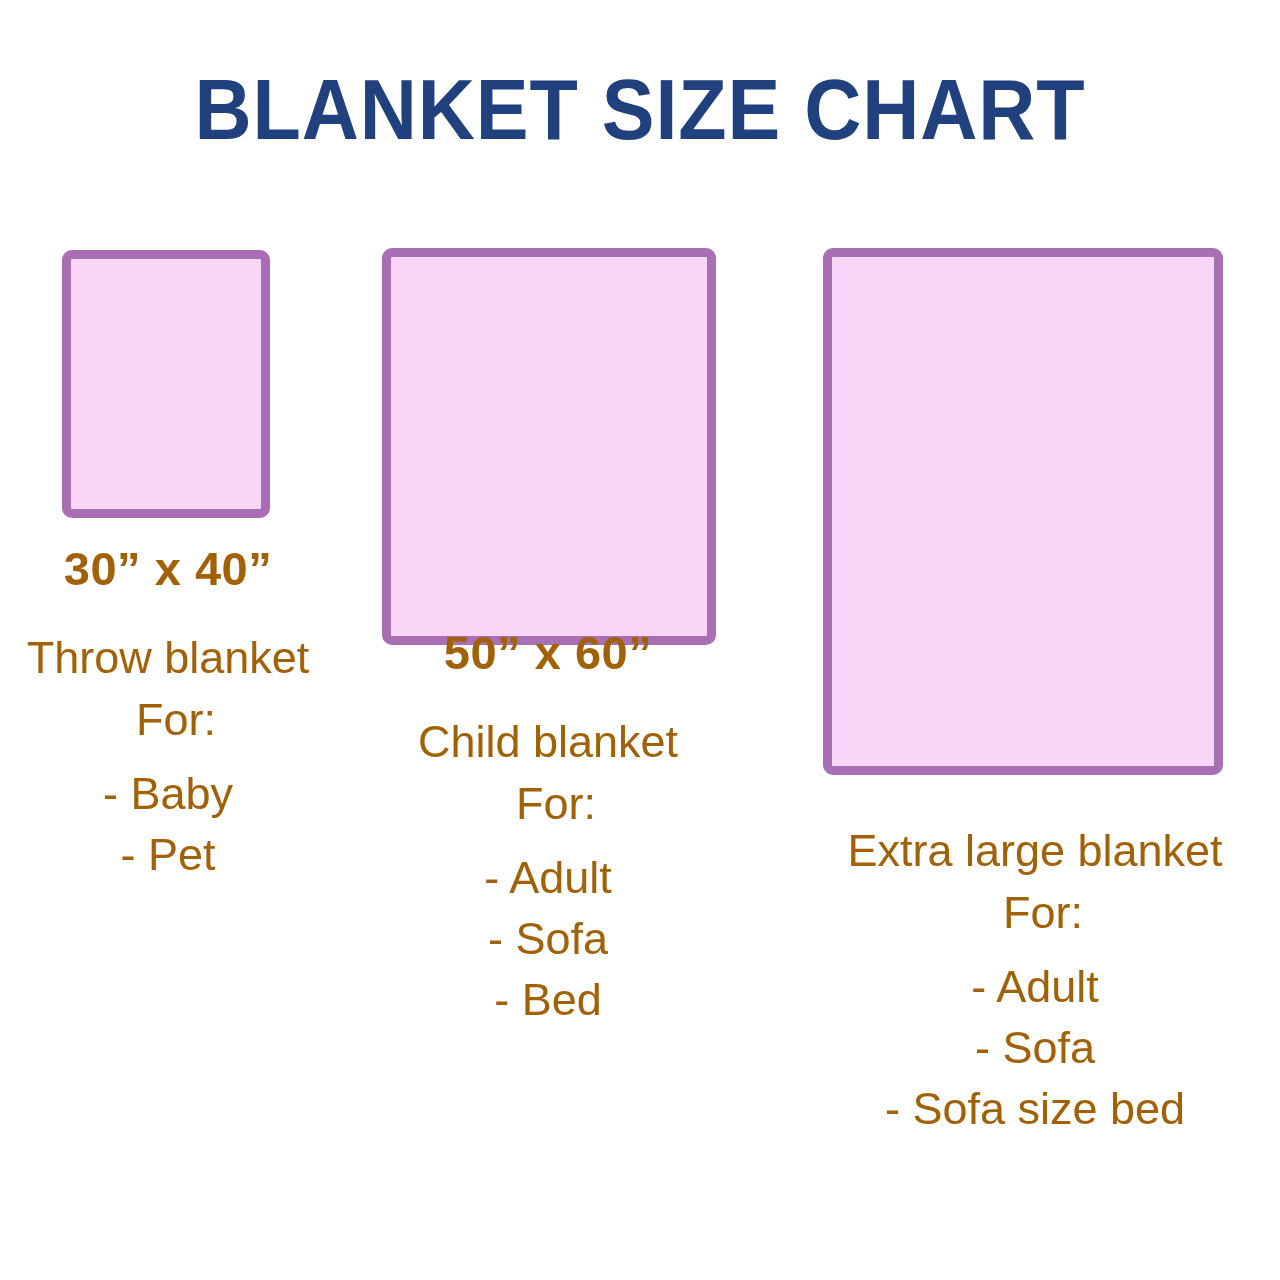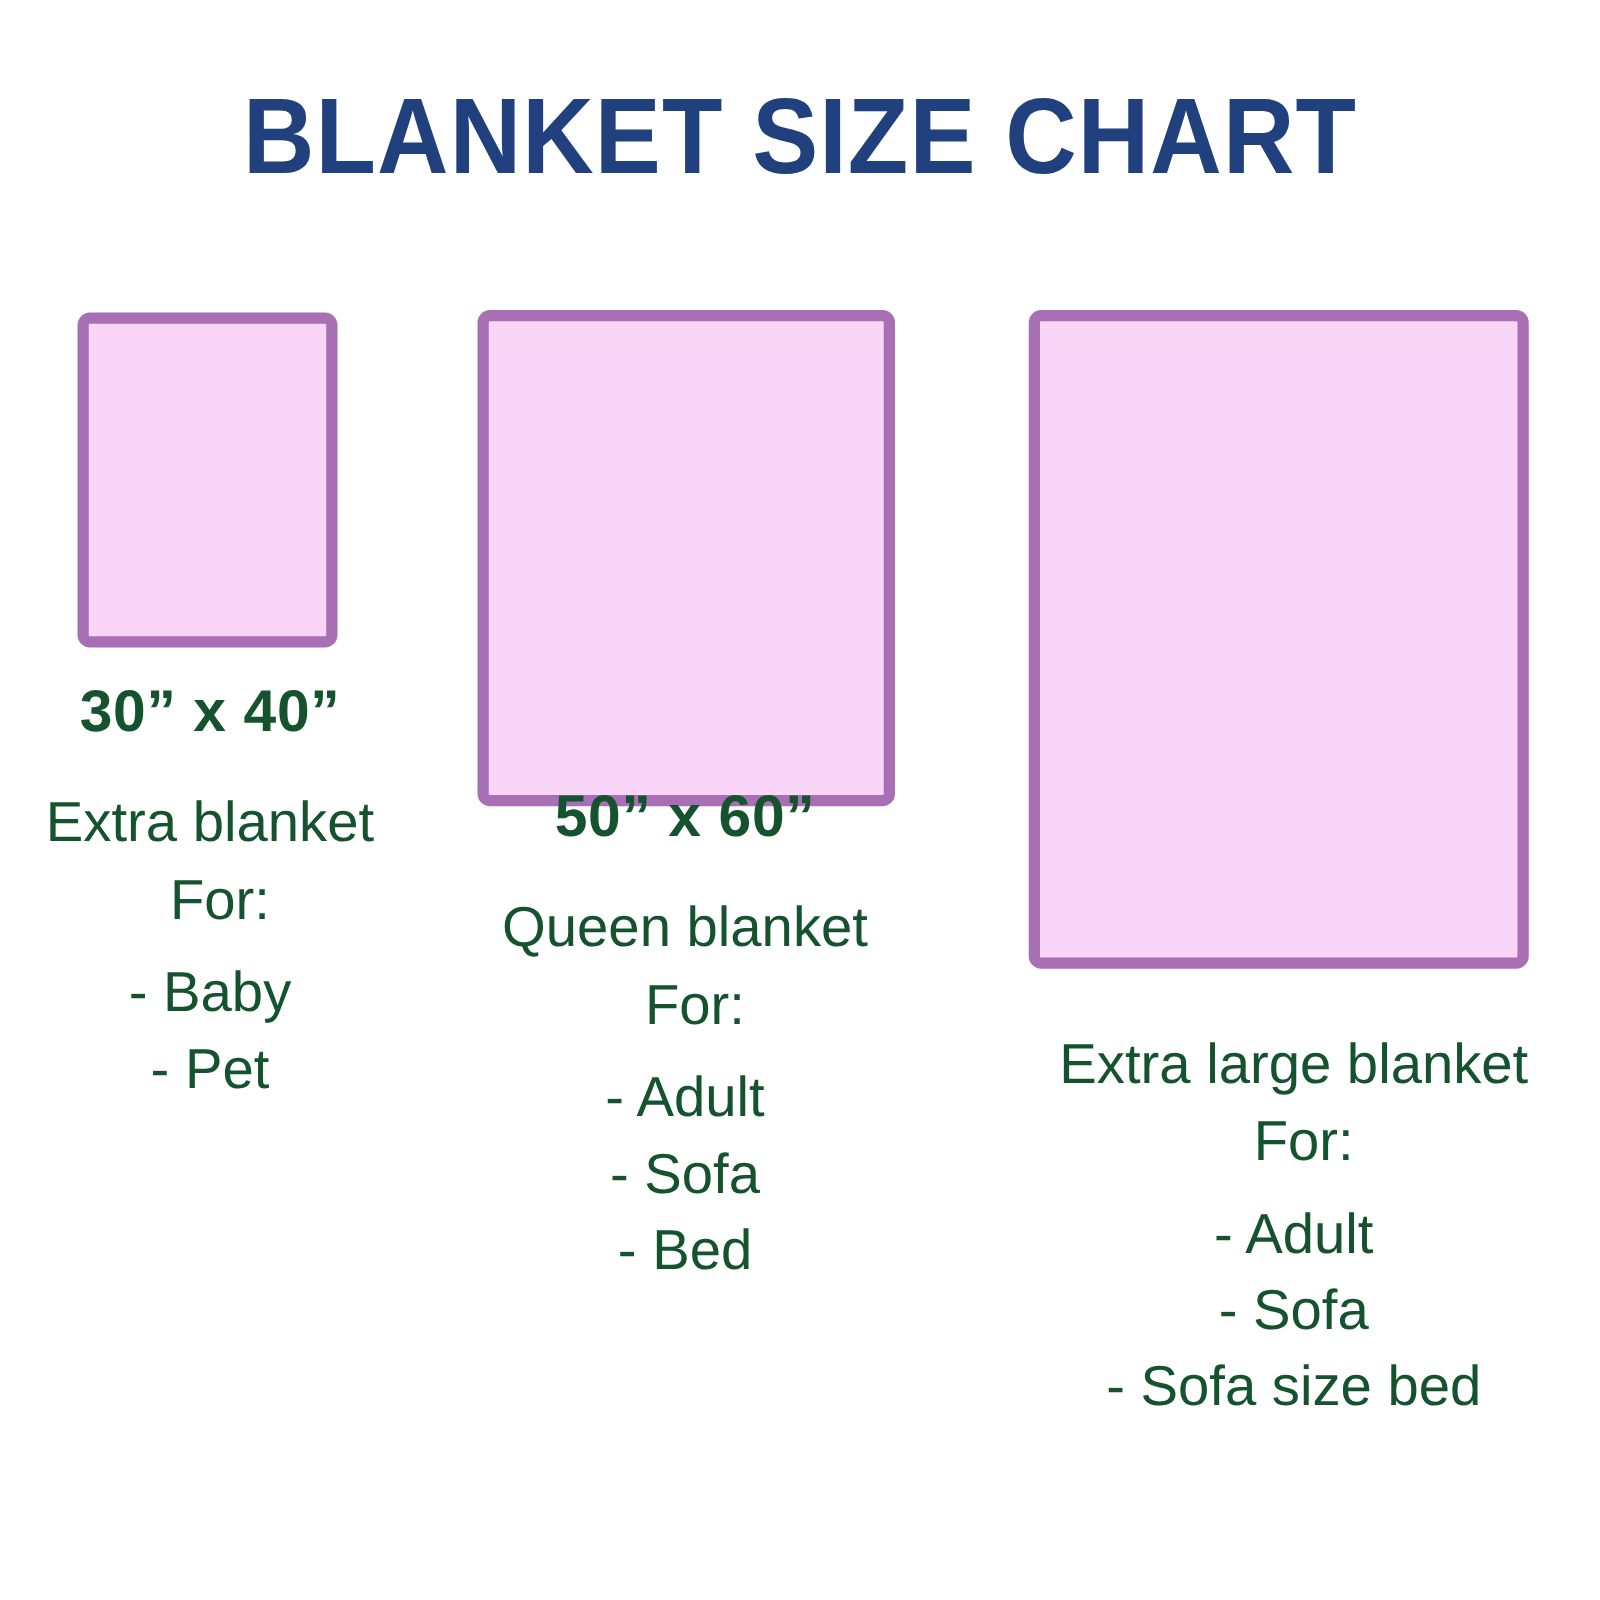--- a/index.html
+++ b/index.html
@@ -50,21 +50,21 @@
     border-radius: 10px;
   }
   #swatch-small  { left: 62px;  top: 250px; width: 208px; height: 268px; }
   #swatch-throw  { left: 382px; top: 248px; width: 334px; height: 397px; }
   #swatch-xlarge { left: 823px; top: 248px; width: 400px; height: 527px; }
 
   
   .column {
     position: absolute;
     text-align: center;
-    color: #14532d;
+    color: #a16207;
     font-family: "Liberation Sans", sans-serif;
   }
   #column-small  { left: 0px;   top: 538px; width: 336px; }
   #column-throw  { left: 368px; top: 622px; width: 360px; }
   #column-xlarge { left: 790px; top: 793px; width: 490px; }
 
   .dimension-label {
     font-weight: 700;
     font-size: 47px;
     line-height: 62px;
@@ -106,31 +106,31 @@
 <div id="chart-root">
 
   <div class="chart-title">BLANKET SIZE CHART</div>
 
   <div class="swatch" id="swatch-small"></div>
   <div class="swatch" id="swatch-throw"></div>
   <div class="swatch" id="swatch-xlarge"></div>
 
   <div class="column" id="column-small">
     <div class="dimension-label">30” x 40”</div>
-    <div class="type-label">Extra blanket</div>
+    <div class="type-label">Throw blanket</div>
     <div class="for-label">For:</div>
     <ul class="use-list">
       <li class="use-item">- Baby</li>
       <li class="use-item">- Pet</li>
     </ul>
   </div>
 
   <div class="column" id="column-throw">
     <div class="dimension-label">50” x 60”</div>
-    <div class="type-label">Queen blanket</div>
+    <div class="type-label">Child blanket</div>
     <div class="for-label">For:</div>
     <ul class="use-list">
       <li class="use-item">- Adult</li>
       <li class="use-item">- Sofa</li>
       <li class="use-item">- Bed</li>
     </ul>
   </div>
 
   <div class="column" id="column-xlarge">
     <div class="type-label">Extra large blanket</div>

